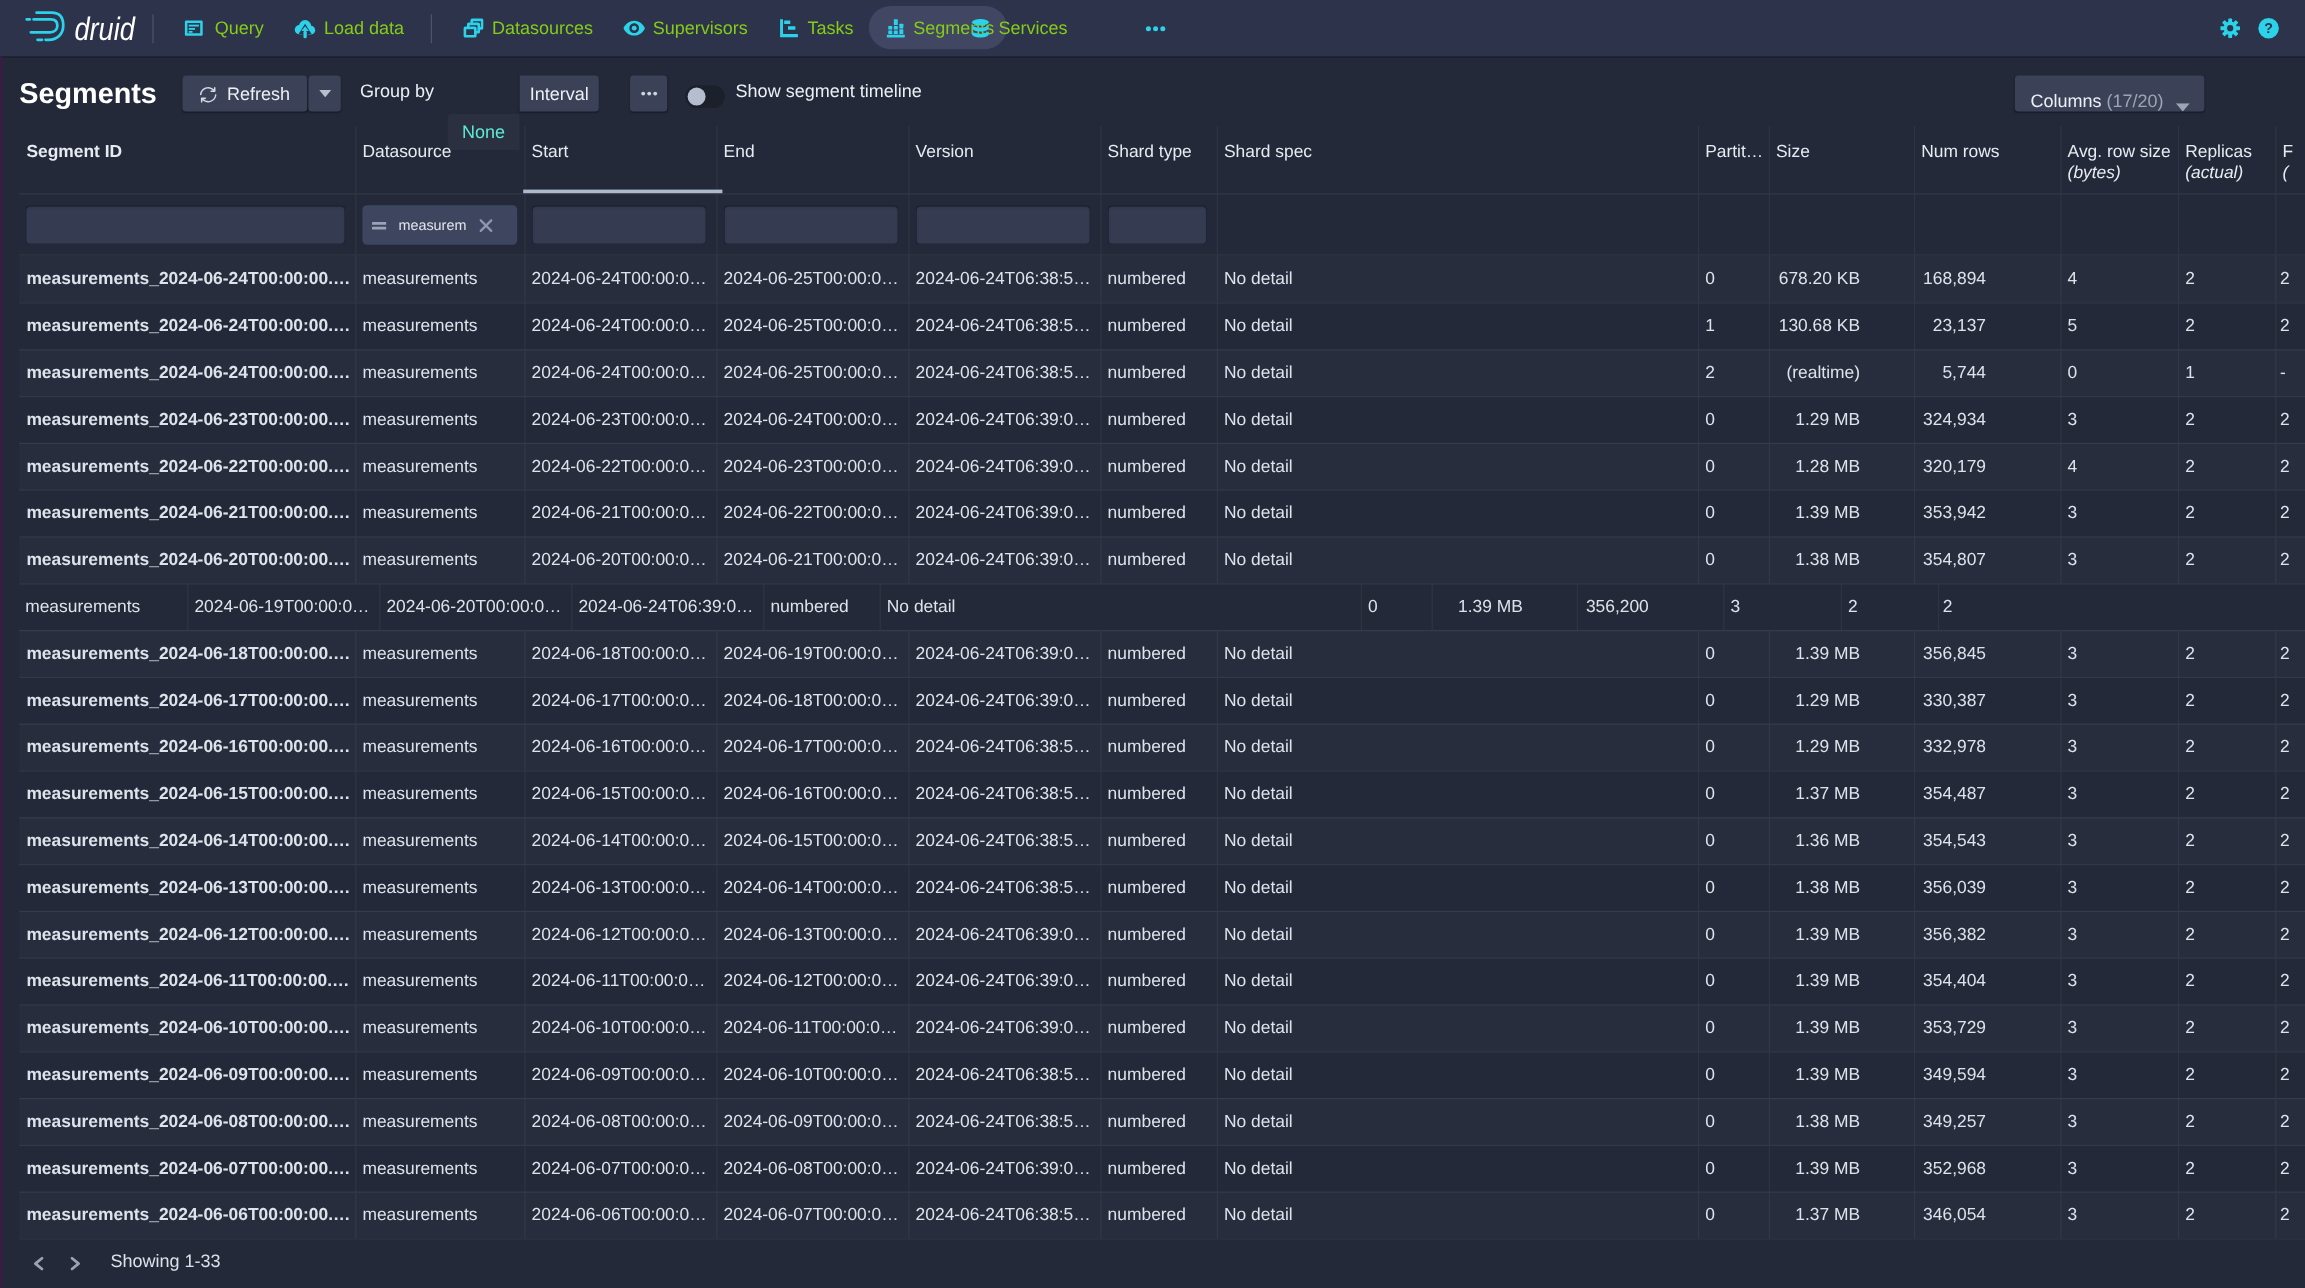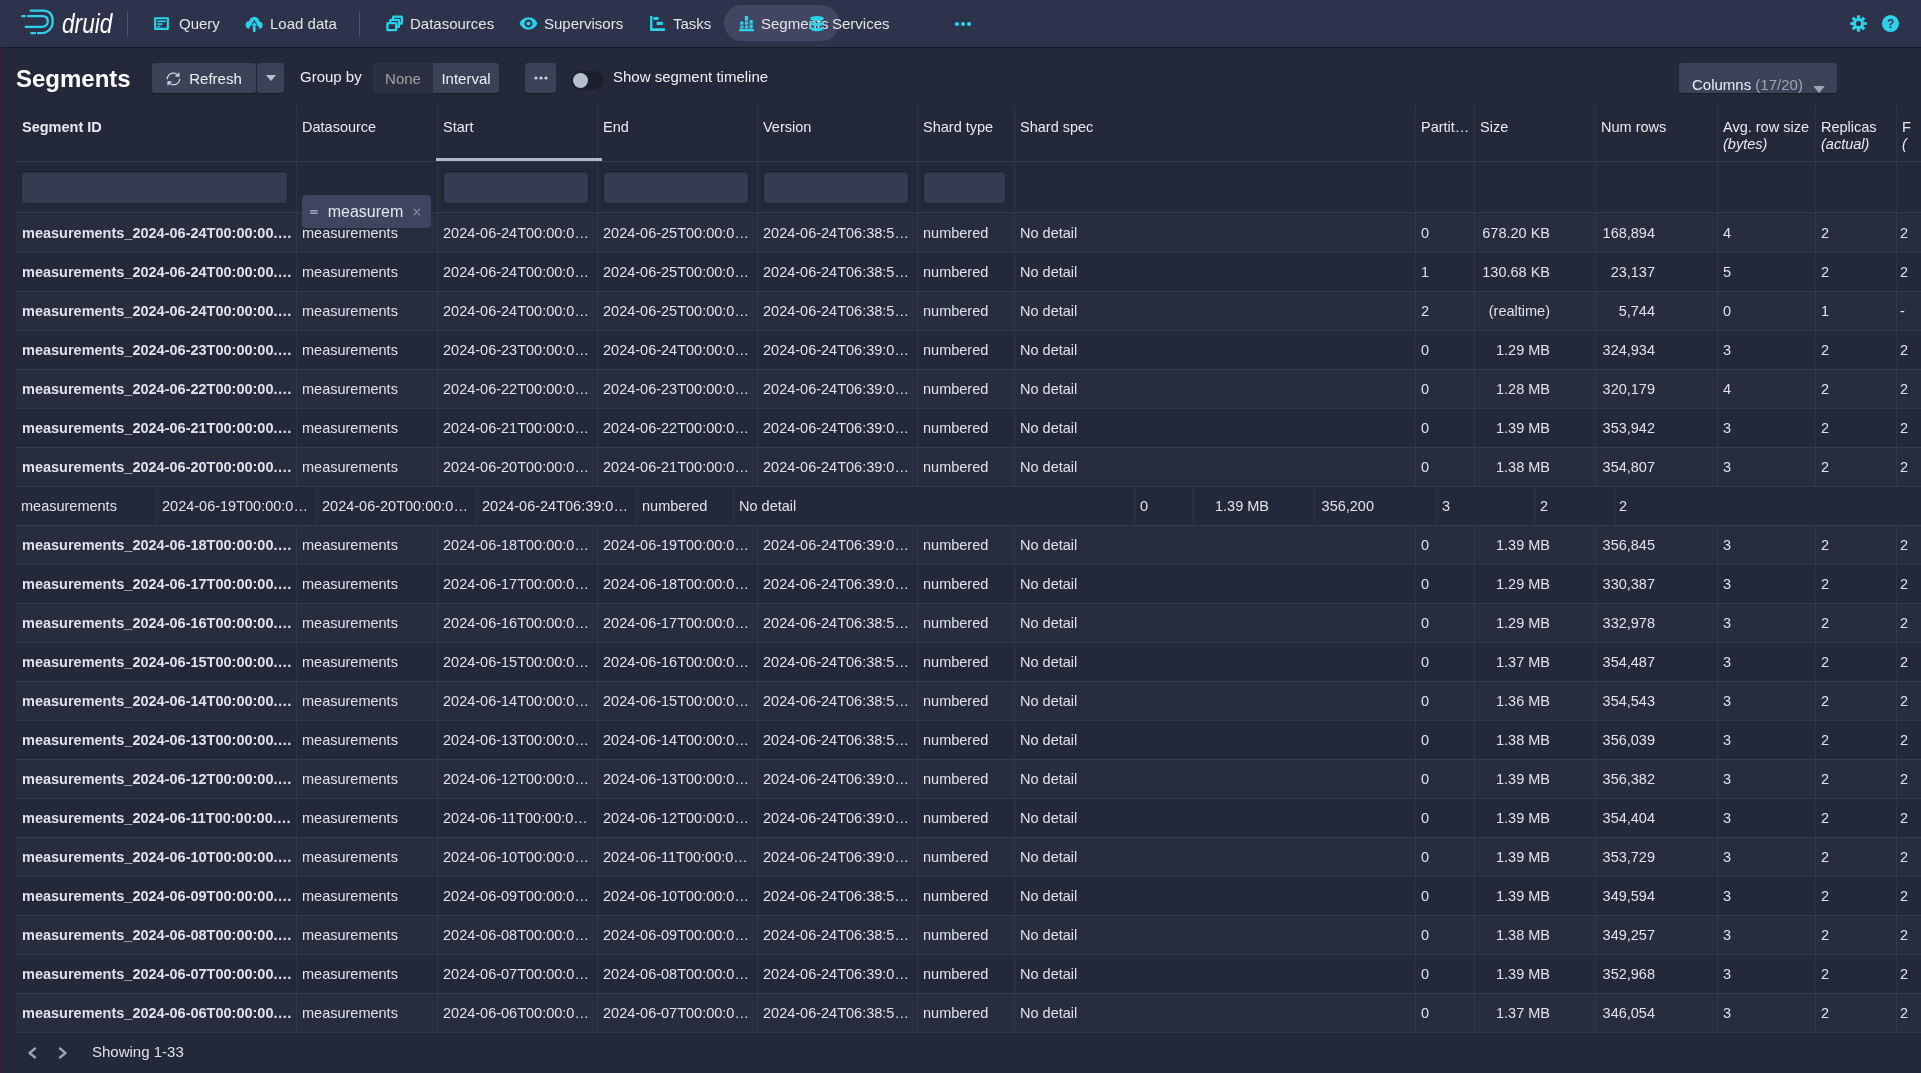--- a/index.html
+++ b/index.html
@@ -13,21 +13,21 @@
   
   .edge { position:absolute; left:0; top:47px; width:2px; height:1026px; background:linear-gradient(90deg,#41164a,#33203f); z-index:50; }
 
   
   .navbar {
     position:absolute; left:0; top:0; width:1921px; height:47px;
     background:#2d334b;
     box-shadow:0 1px 0 rgba(0,0,0,0.35);
     z-index:10;
   }
-  .navbar .item { position:absolute; top:0; height:47px; display:flex; align-items:center; color:#e5e5e5; font-size:15px; }
+  .navbar .item { position:absolute; top:0; height:47px; display:flex; align-items:center; color:#84cc16; font-size:15px; }
   .navbar .sep { position:absolute; top:12px; width:1px; height:24px; background:#4d5569; }
   .wordmark { position:absolute; left:62px; top:9px; font-size:27px; font-style:italic; color:#fff;
               transform:scaleX(.84); transform-origin:0 0; }
   .pill { position:absolute; left:724px; top:5px; width:115px; height:36px; background:#414663; border-radius:18px; }
 
   
   .toolbar { position:absolute; left:0; top:47px; width:1921px; height:58px; }
   .title { position:absolute; left:16px; top:18px; font-size:24px; font-weight:bold; color:#fff; }
   .btn { position:absolute; top:16px; height:30px; background:#3b4258; border-radius:3px;
          display:flex; align-items:center; justify-content:center; color:#ecf0f5; font-size:15px;
@@ -58,21 +58,21 @@
   .c13 { width:107px; border-right:none; }
   .td.c9 { justify-content:flex-end; padding-right:45px; }
   .td.c10 { justify-content:flex-end; padding-right:62px; }
   .td.c1 { padding-left:6px; }
   .td.c13 { padding-left:3px; }
   .th.c1 { padding-left:6px; }
   .startline { position:absolute; left:420px; bottom:0px; width:166px; height:3px; background:#aeb9cc; }
 
   
   .tag { height:33px; background:#3e455e; border-radius:4px; display:inline-flex; align-items:center;
-         padding:0 10px 0 8px; font-size:16px; color:#e2e7ef; width:129px;margin-top:24px; }
+         padding:0 10px 0 8px; font-size:12px; color:#e2e7ef; width:129px; }
 
   
   .footer { position:absolute; left:0; top:1032px; width:1921px; height:41px; }
   .showing { position:absolute; left:92px; top:11px; font-size:15px; color:#dce1e9; }
 </style>
 </head>
 <body>
 <div class="navbar">
   <svg style="position:absolute;left:21px;top:9px" width="36" height="31" viewBox="0 0 36 31" fill="none" stroke="#2bd2ea" stroke-width="2.3" stroke-linecap="round">
     <path d="M13 7.6 H25.5 C31.5 7.6 35.2 11.2 35.2 18.3 C35.2 25.6 30 30.2 23 30.2 L20.5 30.2" transform="translate(-3.5,-6)"></path>
@@ -201,21 +201,21 @@
         <path d="M13.8 1.5c-.4 0-.7.3-.7.7v1.5C11.8 2.4 10 1.5 8 1.5 4.2 1.5 1.1 4.3.7 8c0 .1 0 .1 0 .2 0 .4.3.7.7.7s.7-.3.7-.7c0-.1 0-.1 0-.2C2.4 5.1 4.9 2.9 8 2.9c1.6 0 3.1.7 4.2 1.7h-1.6c-.4 0-.7.3-.7.7s.3.7.7.7h3.2c.4 0 .7-.3.7-.7V2.2c0-.4-.3-.7-.7-.7z"></path>
       </svg>
     <span style="margin-left:8px">Refresh</span>
   </div>
   <div class="btn" style="left:257px;width:27px;">
     <svg width="10" height="6" viewBox="0 0 10 6" fill="#b7c0cd">
         <path d="M0 0h10L5 6z"></path>
       </svg>
   </div>
   <div class="lbl" style="left:300px">Group by</div>
-  <div class="btn" style="left:373px;width:60px;background:#2a3040;border-radius:3px 0 0 3px;box-shadow:none;color:#a3a3a3;">None</div>
+  <div class="btn" style="left:373px;width:60px;background:#2a3040;border-radius:3px 0 0 3px;box-shadow:none;color:#5eead4;margin-top:32px;">None</div>
   <div class="btn" style="left:433px;width:66px;border-radius:0 3px 3px 0;">Interval</div>
   <div class="btn" style="left:525px;width:31px;">
     <svg width="16" height="16" viewBox="0 0 16 16" fill="#cfd6e0">
         <circle cx="3" cy="8" r="1.6"></circle>
         <circle cx="8" cy="8" r="1.6"></circle>
         <circle cx="13" cy="8" r="1.6"></circle>
       </svg>
   </div>
   <div style="position:absolute;left:571px;top:24px;width:33px;height:19px;background:#1b202b;border-radius:10px;">
     <div style="position:absolute;left:2px;top:2px;width:15px;height:15px;border-radius:50%;background:#b4becf;"></div>

